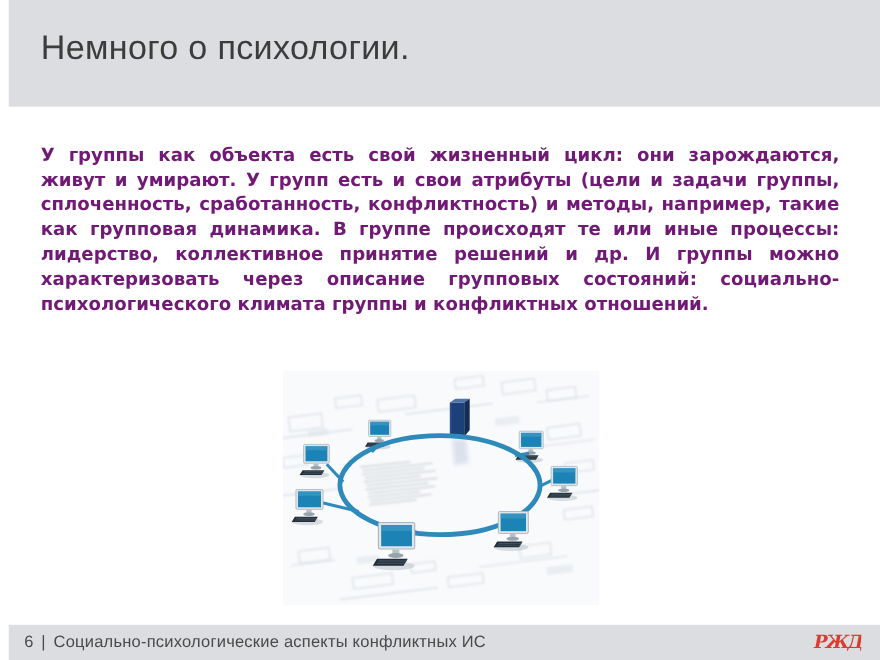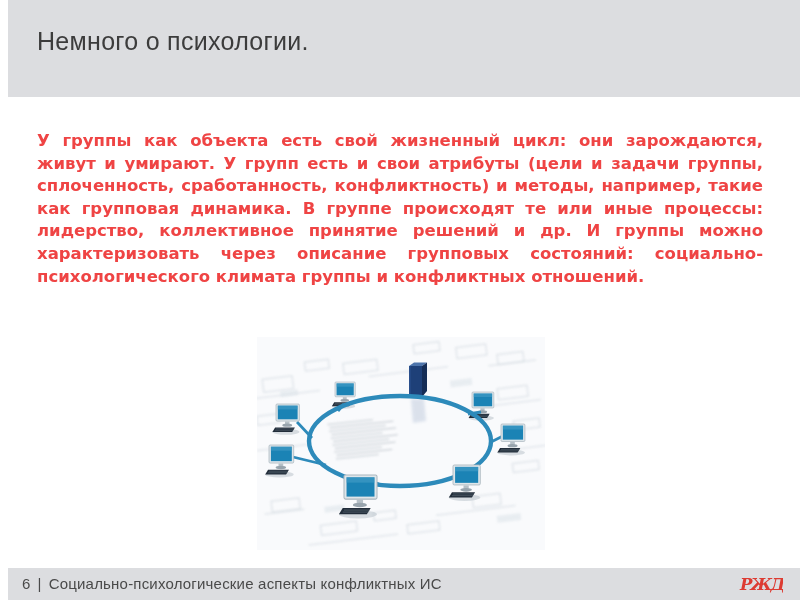--- a/index.html
+++ b/index.html
@@ -10,29 +10,29 @@
     position:relative; overflow:hidden;
   }
   .slide { position:absolute; inset:0; }
 
   .header-band {
     position:absolute; left:8px; right:0; top:0; height:97px;
     background:#dcdde0;
   }
   .title {
     position:absolute; left:29px; top:28px; margin:0;
-    font-size:25px; font-weight:400; line-height:1.05;
+    font-size:31px; font-weight:400; line-height:1.05;
     color:#3c3c3c; letter-spacing:0.3px;text-align:right;
   }
 
   .body-text {
     position:absolute; left:37px; top:130px; width:726px; margin:0;
     font-family:"DejaVu Sans", sans-serif;
     font-size:16.5px; line-height:22.6px; font-weight:700;
-    color:#ef4444; text-align:justify; text-justify:inter-word;
+    color:#701a75; text-align:justify; text-justify:inter-word;
   }
 
   .illustration {
     position:absolute; left:257px; top:337px; width:288px; height:213px;
   }
   .illustration svg { display:block; width:100%; height:100%; }
 
   .footer-band {
     position:absolute; left:8px; right:0; top:568px; height:32px;
     background:#dcdde0;

